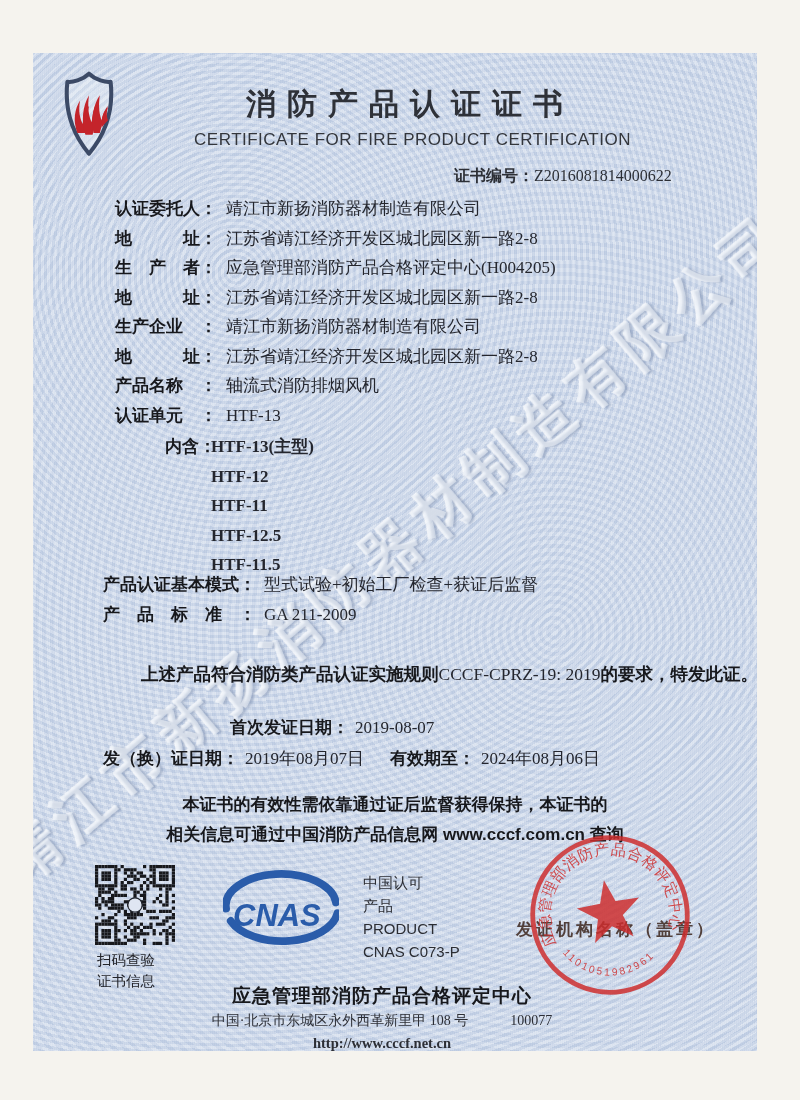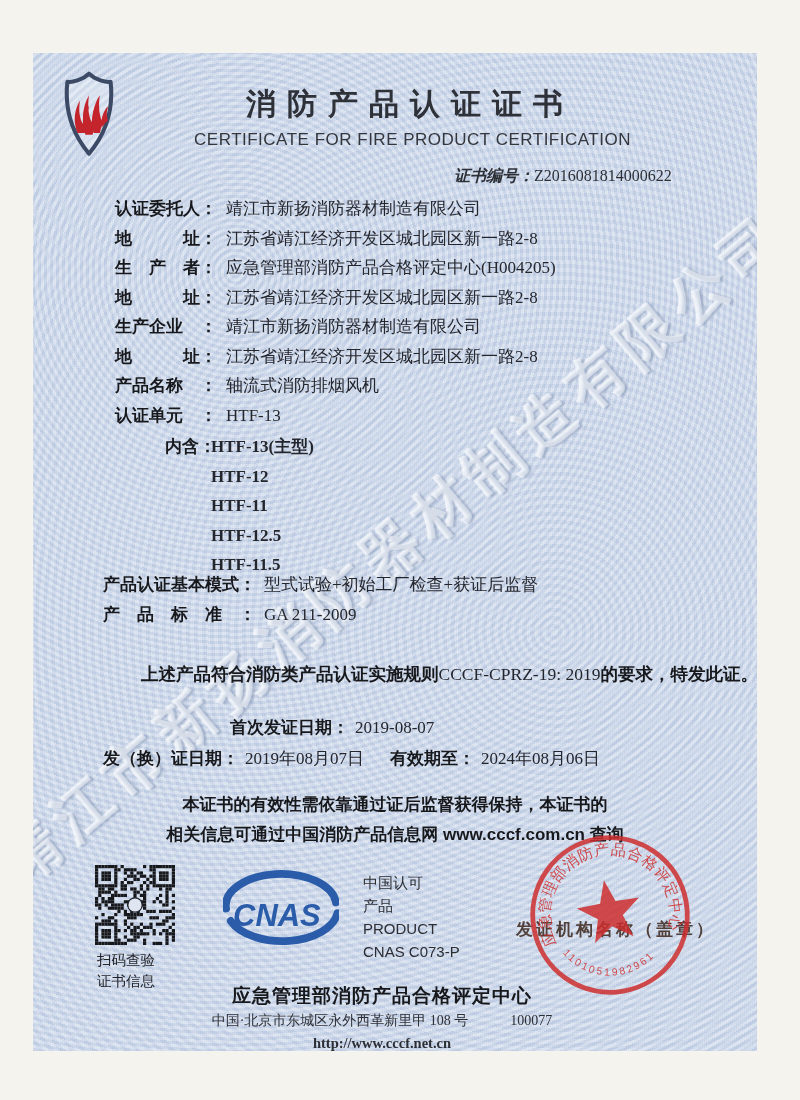--- a/index.html
+++ b/index.html
@@ -34,21 +34,21 @@
     font-size:30px; font-weight:600; letter-spacing:11px; color:#2e3138;padding-left:21px;
   }
   .subtitle {
     position:absolute; left:0; right:0; top:77px; text-align:center;
     font-size:17px; color:#33363c; letter-spacing:0.5px;padding-left:35px;
   }
   .certno {
     position:absolute; left:421px; top:113px; font-size:16px; color:#2c2f36;
     font-family:"Liberation Serif", serif;
   }
-  .certno .lbl { font-family:"Liberation Sans", sans-serif; font-weight:bold;font-style:italic; }
+  .certno .lbl { font-family:"Liberation Sans", sans-serif; font-weight:bold; }
 
   .lblb { font-weight:bold; color:#17181c; font-family:"Liberation Sans", sans-serif; }
   .val  { color:#24262e; font-family:"Liberation Serif", serif; }
 
   .fields { position:absolute; left:82px; top:141px; font-size:17px; }
   .fields .row { height:29.5px; line-height:29.5px; white-space:nowrap; }
   .fields .val { margin-left:9px; }
 
   .contains-label { position:absolute; left:132px; top:379px; font-size:17px; height:29.5px; line-height:29.5px; }
   .contains { position:absolute; left:178px; top:379px; font-size:17px; }

